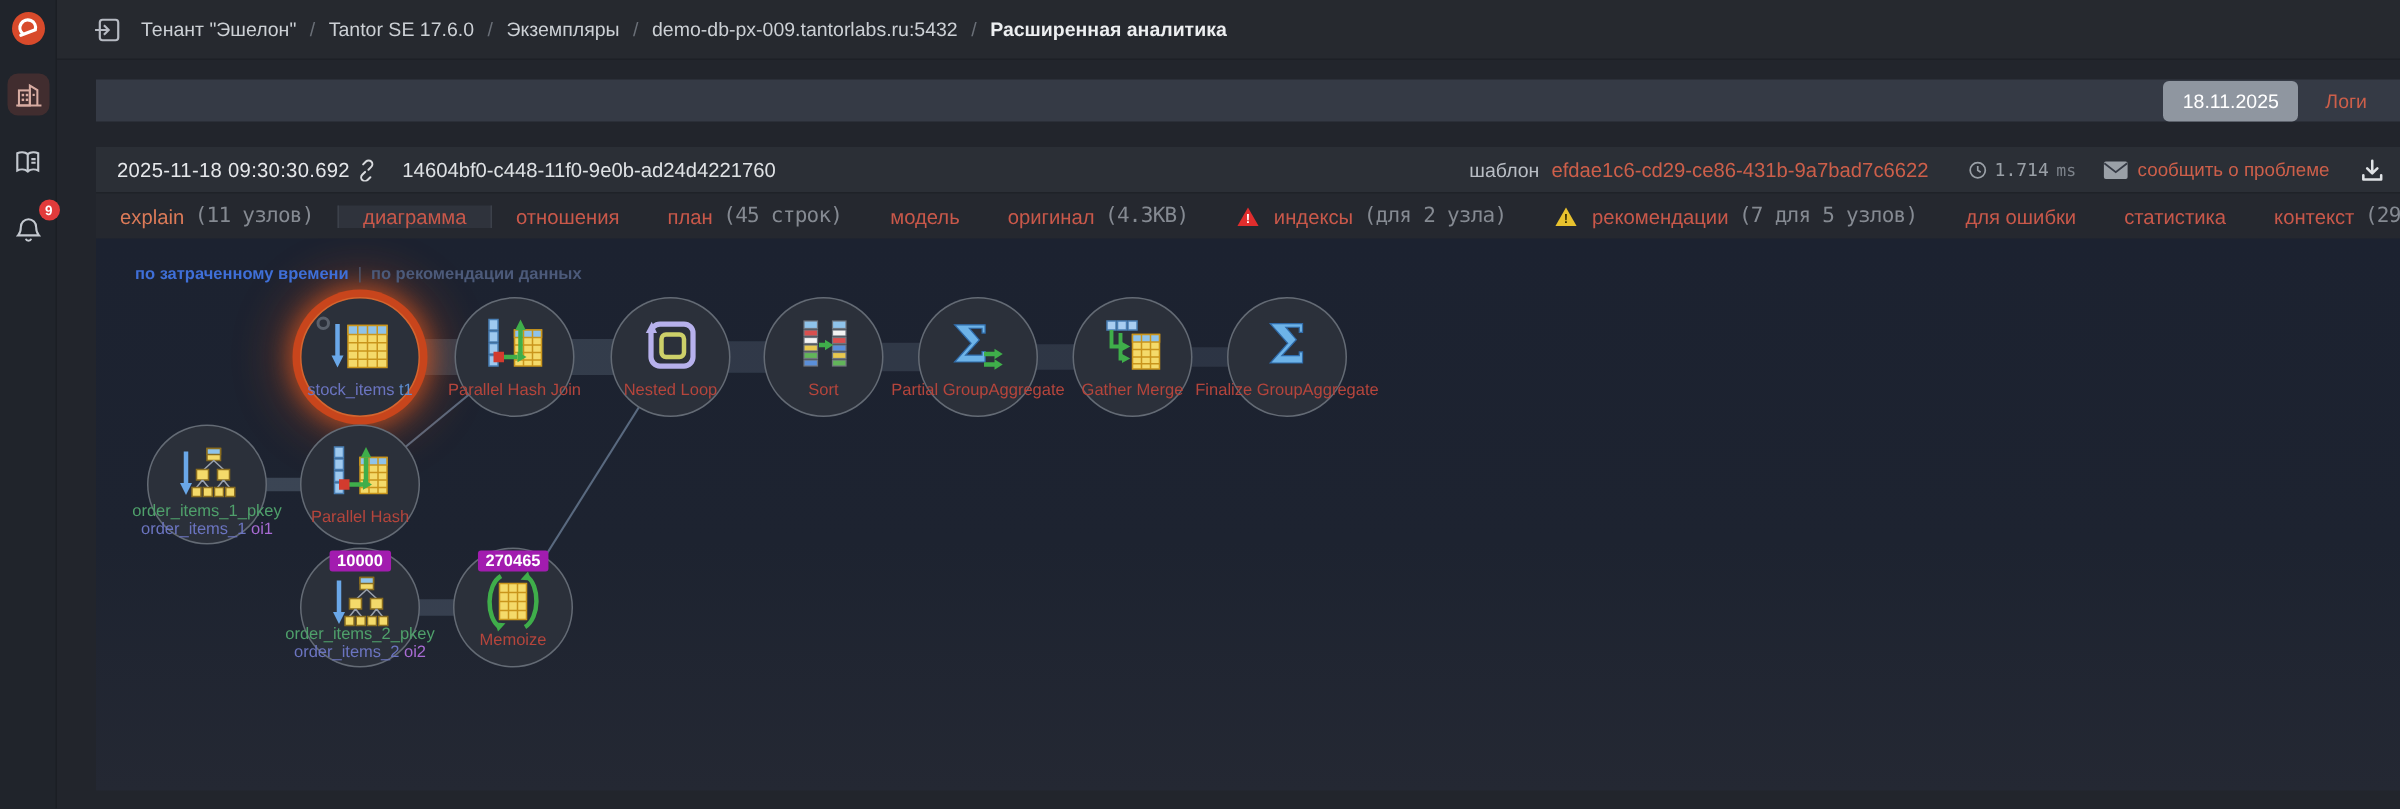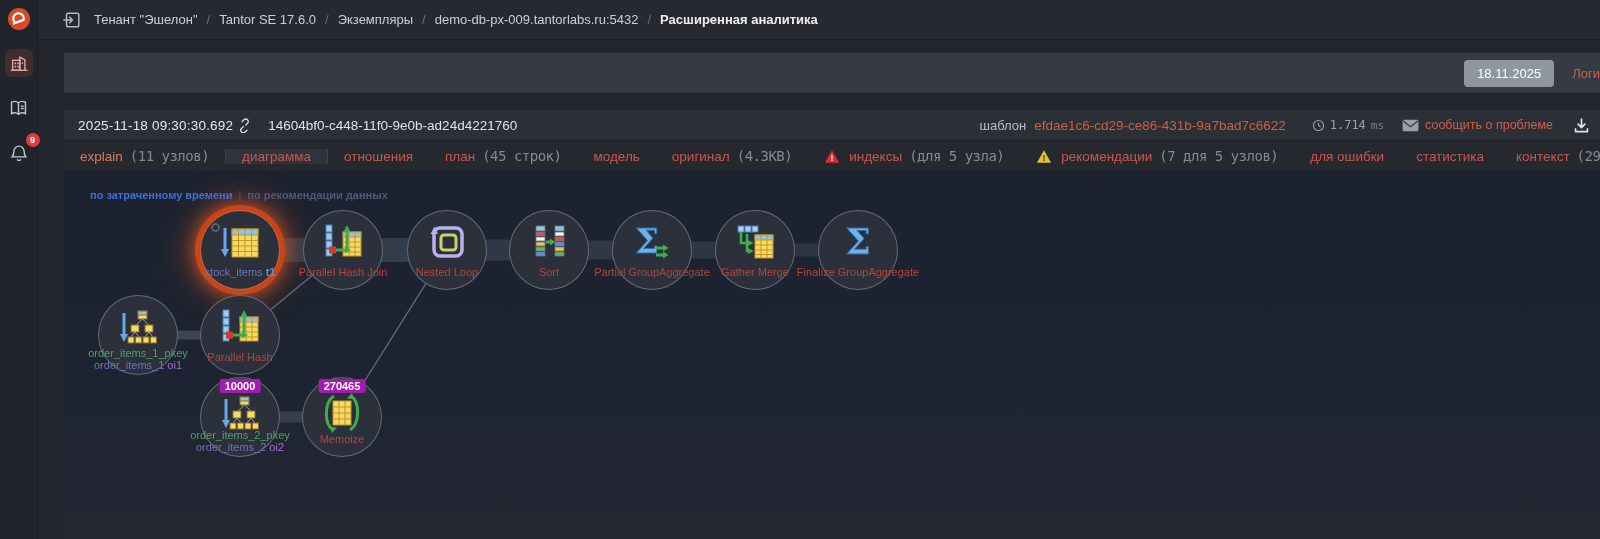--- a/index.html
+++ b/index.html
@@ -14,21 +14,21 @@
   .bell-badge { position:absolute; top:-6px; right:-7px; min-width:14px; height:14px; border-radius:8px; background:#e23b3b; color:#fff; font-size:9px; font-weight:bold; display:flex; align-items:center; justify-content:center; padding:0 3px; }
 
   
   .content { position:absolute; left:38px; top:0; right:0; height:100%; }
   .breadbar { height:40px; background:#26292f; border-bottom:1px solid #1d2026; display:flex; align-items:center; padding-left:24px; gap:12px; }
   .crumbs { display:flex; align-items:center; gap:9px; font-size:13px; color:#ccd0d5; }
   .crumb { cursor:pointer; white-space:nowrap; }
   .crumb-sep { color:#6a6f77; }
   .crumb-last { color:#eceef0; font-weight:bold; }
 
-  .panel2 { margin:13px 0 0 26px; height:40px; background:#353a45; display:flex; align-items:center; justify-content:flex-end; gap:18px; }
+  .panel2 { margin:13px 0 0 26px; height:28px; background:#353a45; display:flex; align-items:center; justify-content:flex-end; padding-right:22px; gap:18px; }
   .datebtn { background:#8f96a0; color:#fff; font-size:13px; padding:6px 13px; border-radius:4px; border:none; cursor:pointer; font-family:inherit; }
   .logs-link { color:#cd5f4a; font-size:13px; cursor:pointer; }
 
   .mainpanel { margin-left:26px; margin-top:17px; }
   .qheader { height:30px; background:#2b2f36; display:flex; align-items:center; padding:0 10px 0 14px; font-size:13.5px; color:#e6e8eb; }
   .qtime { letter-spacing:.2px; }
   .qlink-icon { margin-left:4px; display:flex; cursor:pointer; }
   .qid { margin-left:16px; color:#dfe2e5; }
   .qright { margin-left:auto; display:flex; align-items:center; gap:8px; }
   .tmpl-label { color:#b9bec5; font-size:13px; }
@@ -53,21 +53,21 @@
   .mode1 { color:#3f6fd8; cursor:pointer; }
   .modesep { color:#505972; margin:0 6px; font-weight:normal; }
   .mode2 { color:#4c5a7a; cursor:pointer; }
   .edges { position:absolute; left:0; top:0; z-index:1; }
   .node { position:absolute; width:80px; height:80px; border-radius:50%; background:#2b303a; border:1.5px solid rgba(158,165,176,.5); z-index:2; cursor:pointer; }
   .node .nicon { position:absolute; left:50%; top:9px; transform:translateX(-50%); }
   .node .lbl { position:absolute; top:56px; left:50%; transform:translateX(-50%); text-align:center; white-space:nowrap; font-size:11px; line-height:11.5px; }
   .node .lbl.two { top:52px; }
   .op { color:#b5453c; }
   .t-table { color:#6b74c0; }
-  .t-alias { color:#5e8ed2; margin-left:3px;font-weight:bold; }
+  .t-alias { color:#5e8ed2; margin-left:3px; }
   .pkey { color:#4fa06b; }
   .alias2 { color:#a86bd4; margin-left:3px; }
   .hl { border-color:#d4652f; box-shadow:0 0 0 5px #c8451c, 0 0 14px 7px rgba(232,90,30,.6), 0 0 30px 16px rgba(232,90,30,.28); }
   .rows-badge { position:absolute; top:1px; left:50%; transform:translateX(-50%); background:#a21caf; color:#fff; font-size:11px; font-weight:bold; padding:1px 5px; border-radius:2px; z-index:4; }
   .dot-marker { position:absolute; left:147px; top:52px; width:9px; height:9px; border:2px solid #59606b; border-radius:50%; z-index:4; }
 </style>
 </head>
 <body>
 
 <div class="sidebar">
@@ -210,21 +210,21 @@
       </div>
       <div class="rtabs">
         <div class="tab">
           <span class="warn">
             <svg width="16" height="15" viewBox="0 0 18 17">
                 <polygon points="9,1.5 17,15.5 1,15.5" fill="#e02d2d"></polygon>
                 <text x="9" y="13.5" fill="#fff" font-size="10" font-weight="bold" text-anchor="middle" font-family="Liberation Sans,sans-serif">!</text>
               </svg>
           </span>
           <span>индексы</span>
-            <span class="cnt">(для 5 узла)</span>
+            <span class="cnt">(для 2 узла)</span>
         </div>
         <div class="tab">
           <span class="warn">
             <svg width="16" height="15" viewBox="0 0 18 17">
                 <polygon points="9,1.5 17,15.5 1,15.5" fill="#e8c22e"></polygon>
                 <text x="9" y="13.5" fill="#3a3000" font-size="10" font-weight="bold" text-anchor="middle" font-family="Liberation Sans,sans-serif">!</text>
               </svg>
           </span>
           <span>рекомендации</span>
             <span class="cnt">(7 для 5 узлов)</span>

